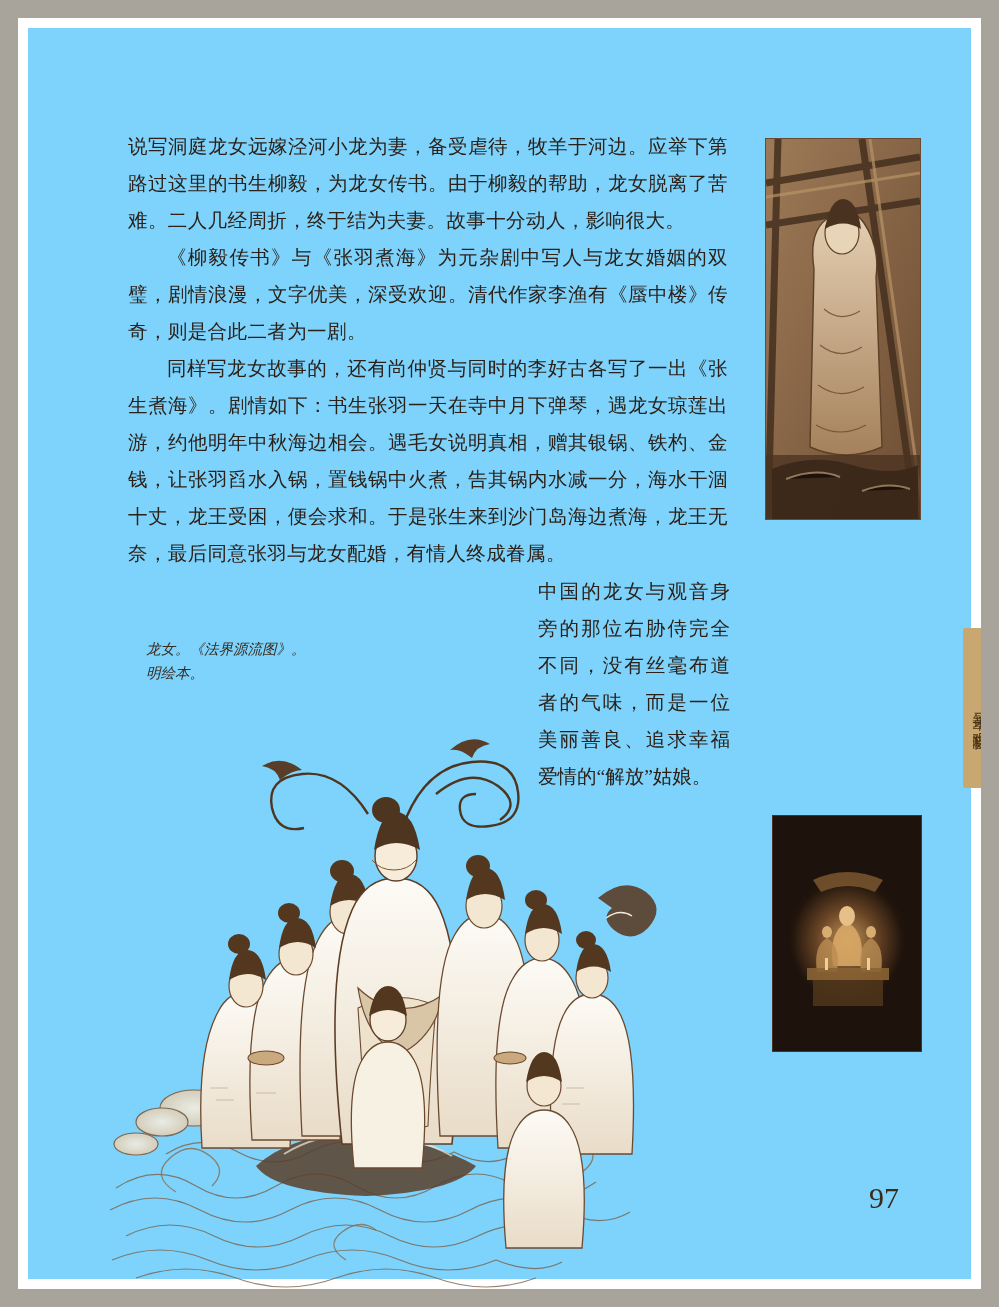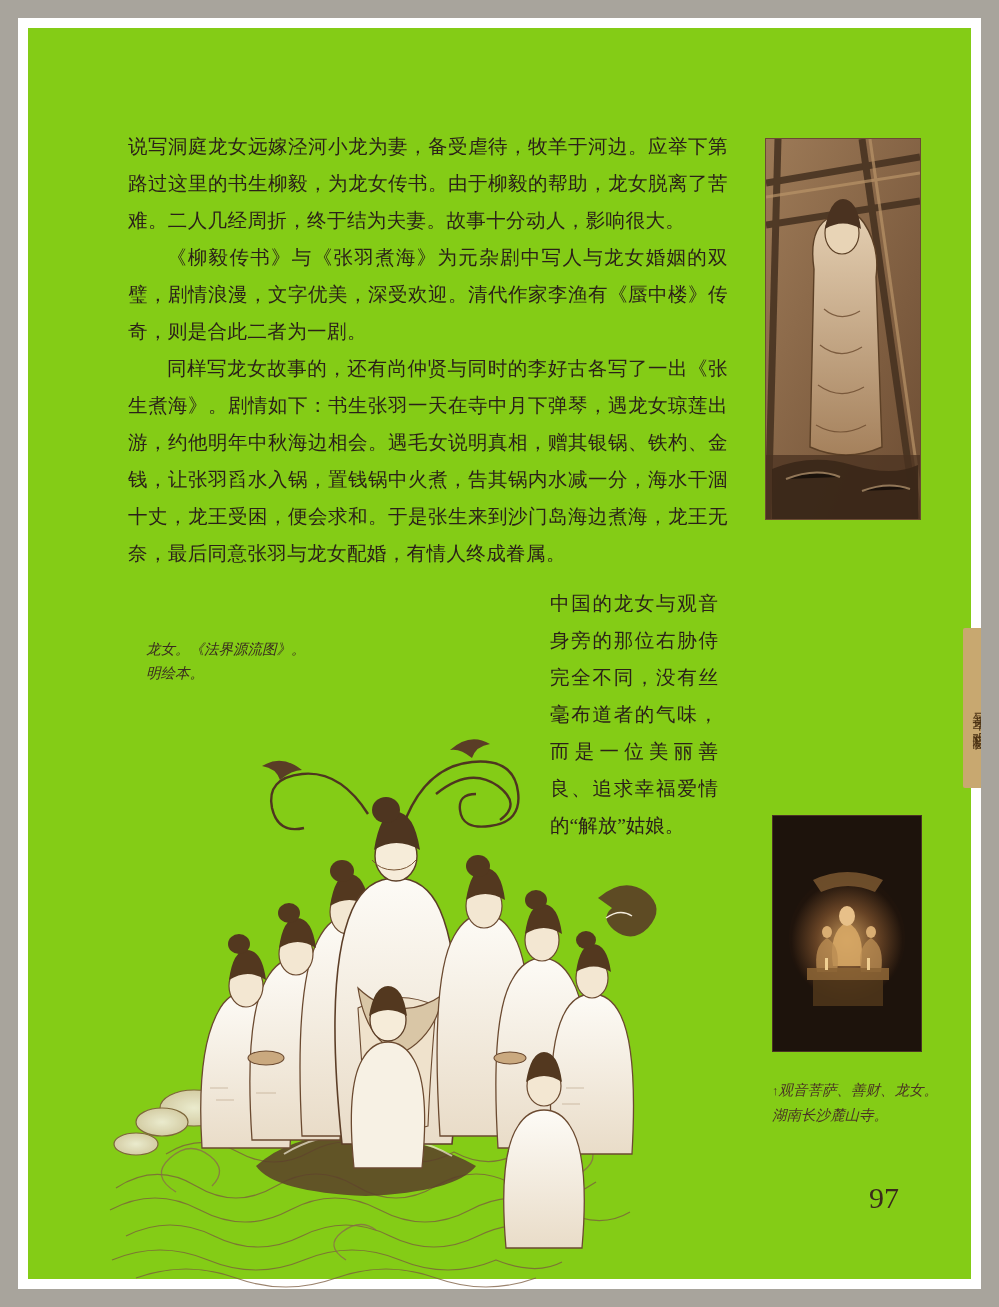--- a/index.html
+++ b/index.html
@@ -25,21 +25,21 @@
   .page-inner {
     position: absolute;
     inset: 0;
     background: #fbfaf6;
     border: 10px solid #ffffff;
     box-sizing: border-box;
   }
   .sheet {
     position: absolute;
     left: 0; top: 0; right: 0; bottom: 0;
-    background: #84cc16;
+    background: #7dd3fc;
   }
 
   
   .text-col {
     position: absolute;
     left: 100px;
     top: 100px;
     width: 600px;
     color: #2b2119;
     font-size: 19.5px;
@@ -59,21 +59,21 @@
     position: absolute;
     left: 510px;
     top: 545px;
     width: 192px;
     color: #2b2119;
     font-size: 19.5px;
     line-height: 37px;
     text-align: justify;
     text-justify: inter-ideograph;
   }
-  .side-para p { margin: 12px; }
+  .side-para p { margin: 0; }
 
   
   .illus-main {
     position: absolute;
     left: 78px;
     top: 560px;
     width: 600px;
     height: 700px;
   }
   .illus-main svg { display: block; }
@@ -387,26 +387,20 @@
 
           <g fill="#f0cf92">
             <rect x="52" y="142" width="3" height="12"></rect>
             <rect x="94" y="142" width="3" height="12"></rect>
           </g>
 
           <path d="M40 64 q34 -16 70 0 l-8 12 q-27 -12 -54 0z" fill="#7a5730" opacity="0.85"></path>
         </svg>
       </div>
 
-      <div class="cap cap-bottom">
-        <p>
-          <span class="arrow">↑</span><span>观音菩萨、善财、龙女。</span>
-        </p>
-        <p>湖南长沙麓山寺。</p>
-      </div>
 
       <div class="chapter-tab">
         <span class="t">第二章 观音随</span>
       </div>
 
       <div class="page-number">97</div>
 
     </div>
   </div>
 </div>

